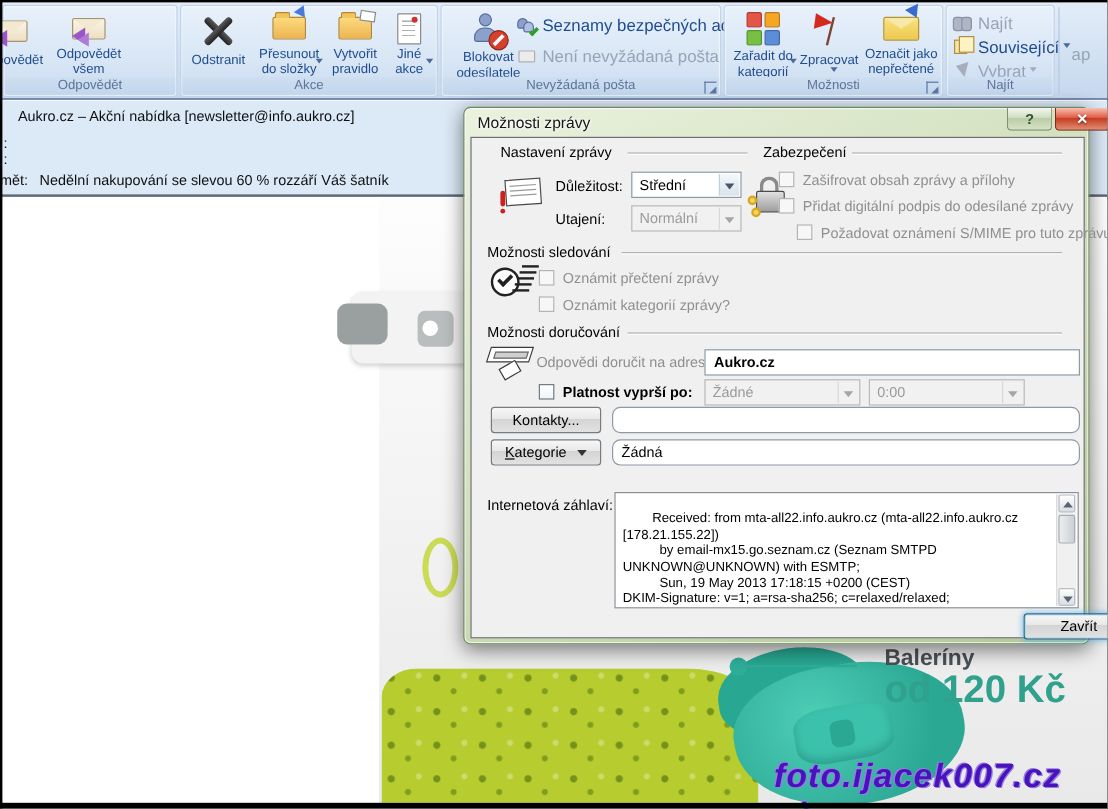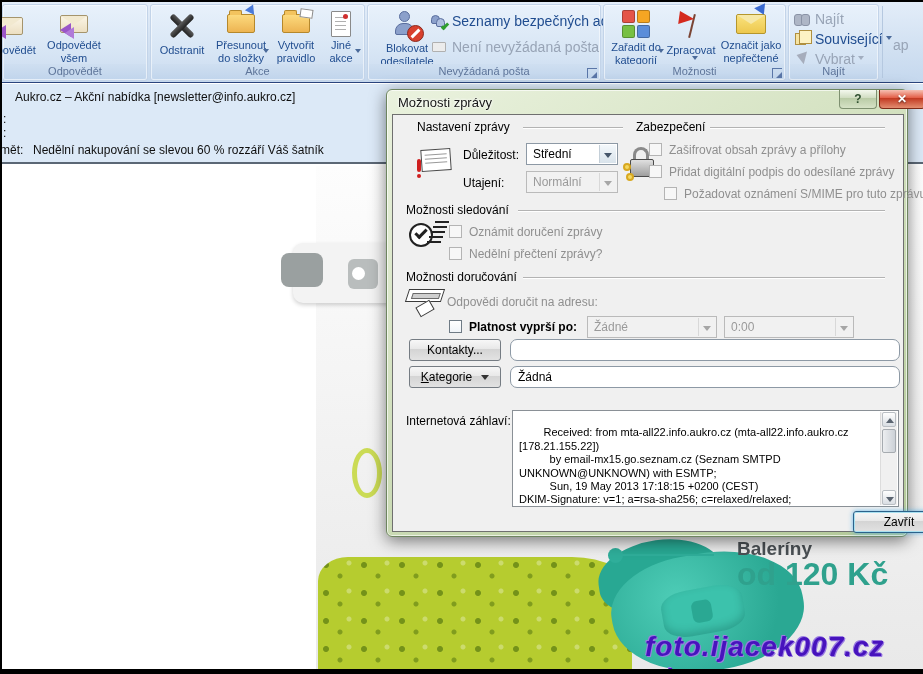--- a/index.html
+++ b/index.html
@@ -404,31 +404,34 @@
       <div class="dlabel dim" style="left:291px;top:72px;">Požadovat oznámení S/MIME pro tuto zprávu</div>
 
       <div class="dlabel" style="left:13px;top:88px;">Možnosti sledování</div>
       <div class="secline" style="left:125px;top:95px;width:367px;"></div>
       <div class="pg-track" style="left:16px;top:104px;">
         <span class="cir"></span>
           <span class="chk"></span>
           <span class="ln"></span>
       </div>
       <div class="cb" style="left:56px;top:110px;"></div>
-      <div class="dlabel dim" style="left:76px;top:110px;">Oznámit doručení zprávy</div>
+      <div class="dlabel dim" style="left:76px;top:110px;">Oznámit přečtení zprávy</div>
       <div class="cb" style="left:56px;top:132px;"></div>
-      <div class="dlabel dim" style="left:76px;top:132px;">Nedělní přečtení zprávy?</div>
+      <div class="dlabel dim" style="left:76px;top:132px;">Oznámit kategorií zprávy?</div>
 
       <div class="dlabel" style="left:13px;top:155px;">Možnosti doručování</div>
       <div class="secline" style="left:130px;top:162px;width:362px;"></div>
       <div class="pg-slot" style="left:12px;top:172px;">
         <span class="sl"></span>
           <span class="ev"></span>
       </div>
       <div class="dlabel dim" style="left:54px;top:180px;">Odpovědi doručit na adresu:</div>
+      <div class="field" style="left:194px;top:176px;width:313px;font-weight:700;">
+        <span>Aukro.cz</span>
+      </div>
       <div class="cb en" style="left:56px;top:205px;"></div>
       <div class="dlabel" style="left:76px;top:205px;font-weight:600;">Platnost vyprší po:</div>
       <div class="combo dis" style="left:194px;top:201px;width:130px;">
         <span>Žádné</span>
         <span class="dd"></span>
       </div>
       <div class="combo dis" style="left:331px;top:201px;width:130px;">
         <span>0:00</span>
         <span class="dd"></span>
       </div>

